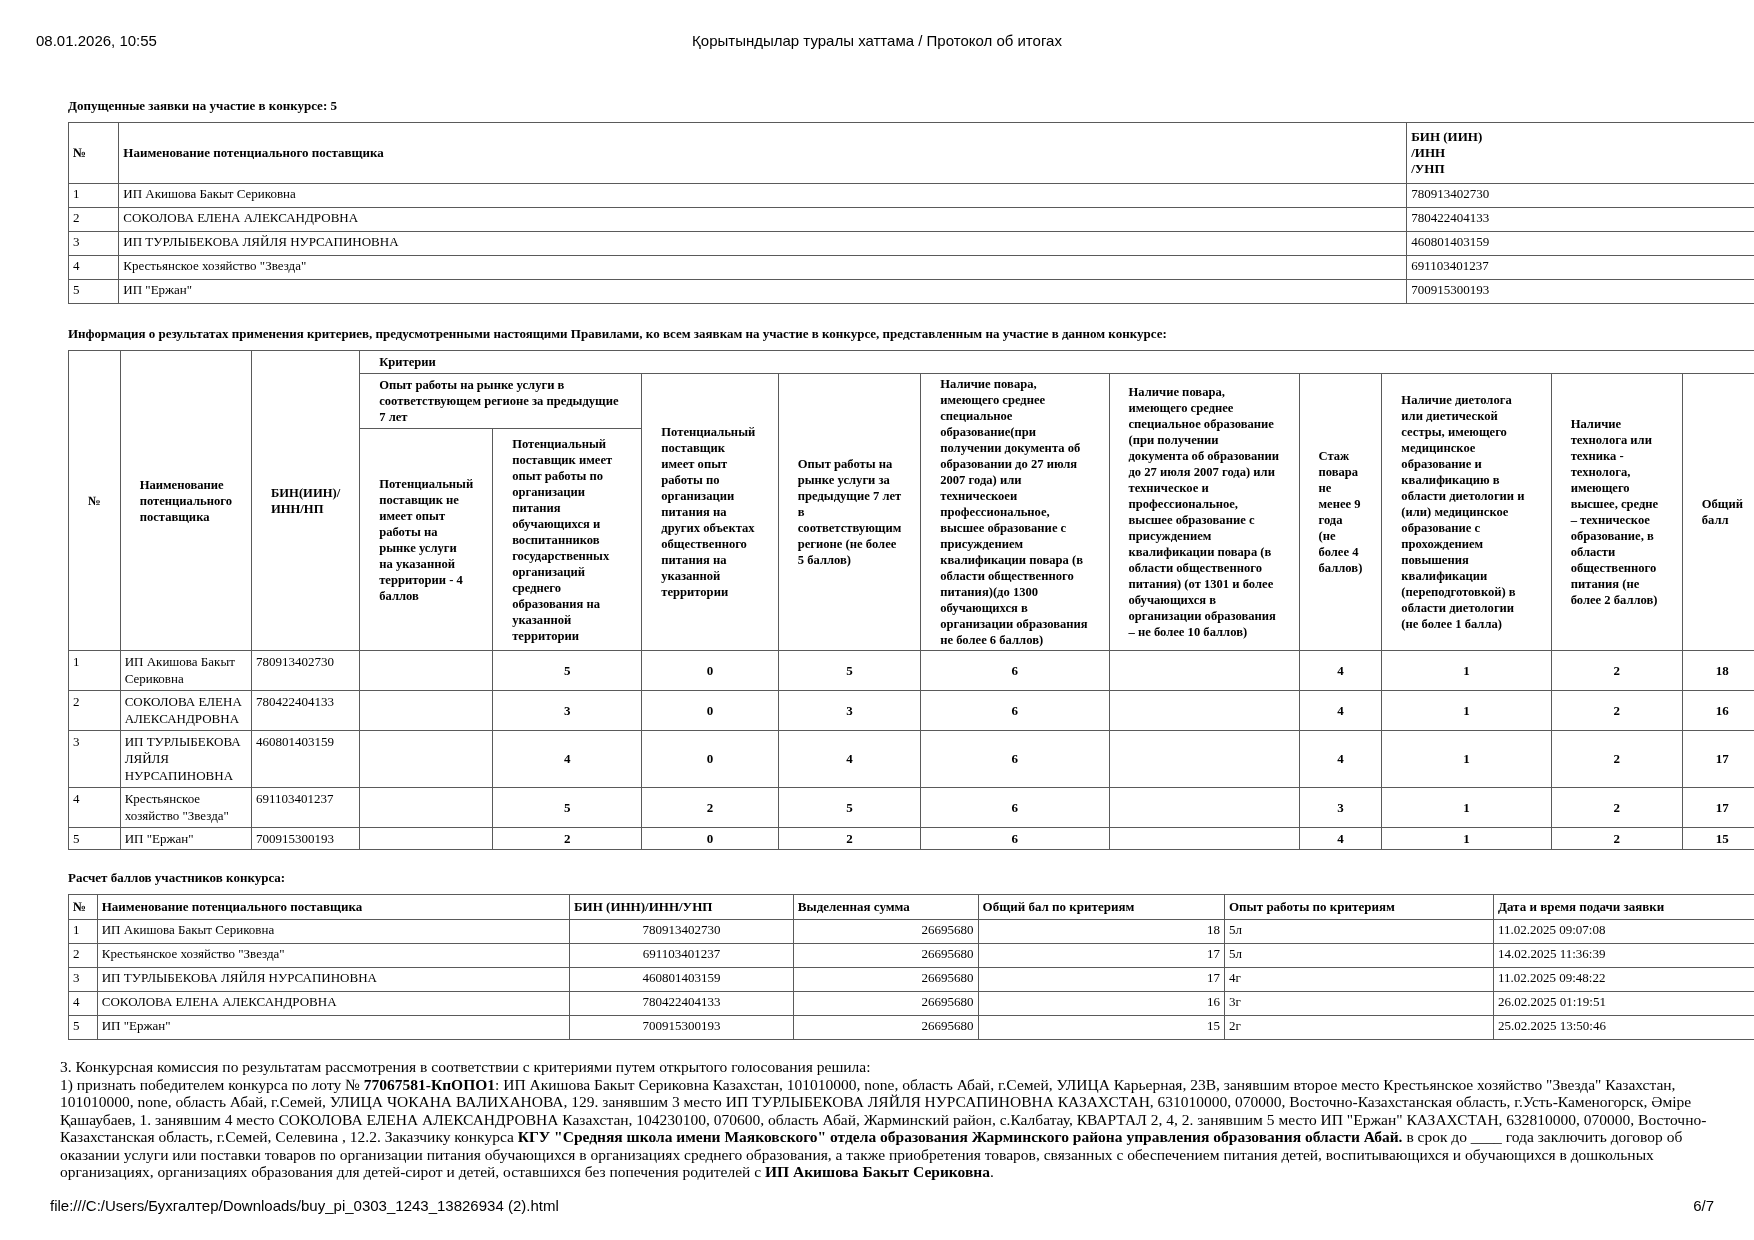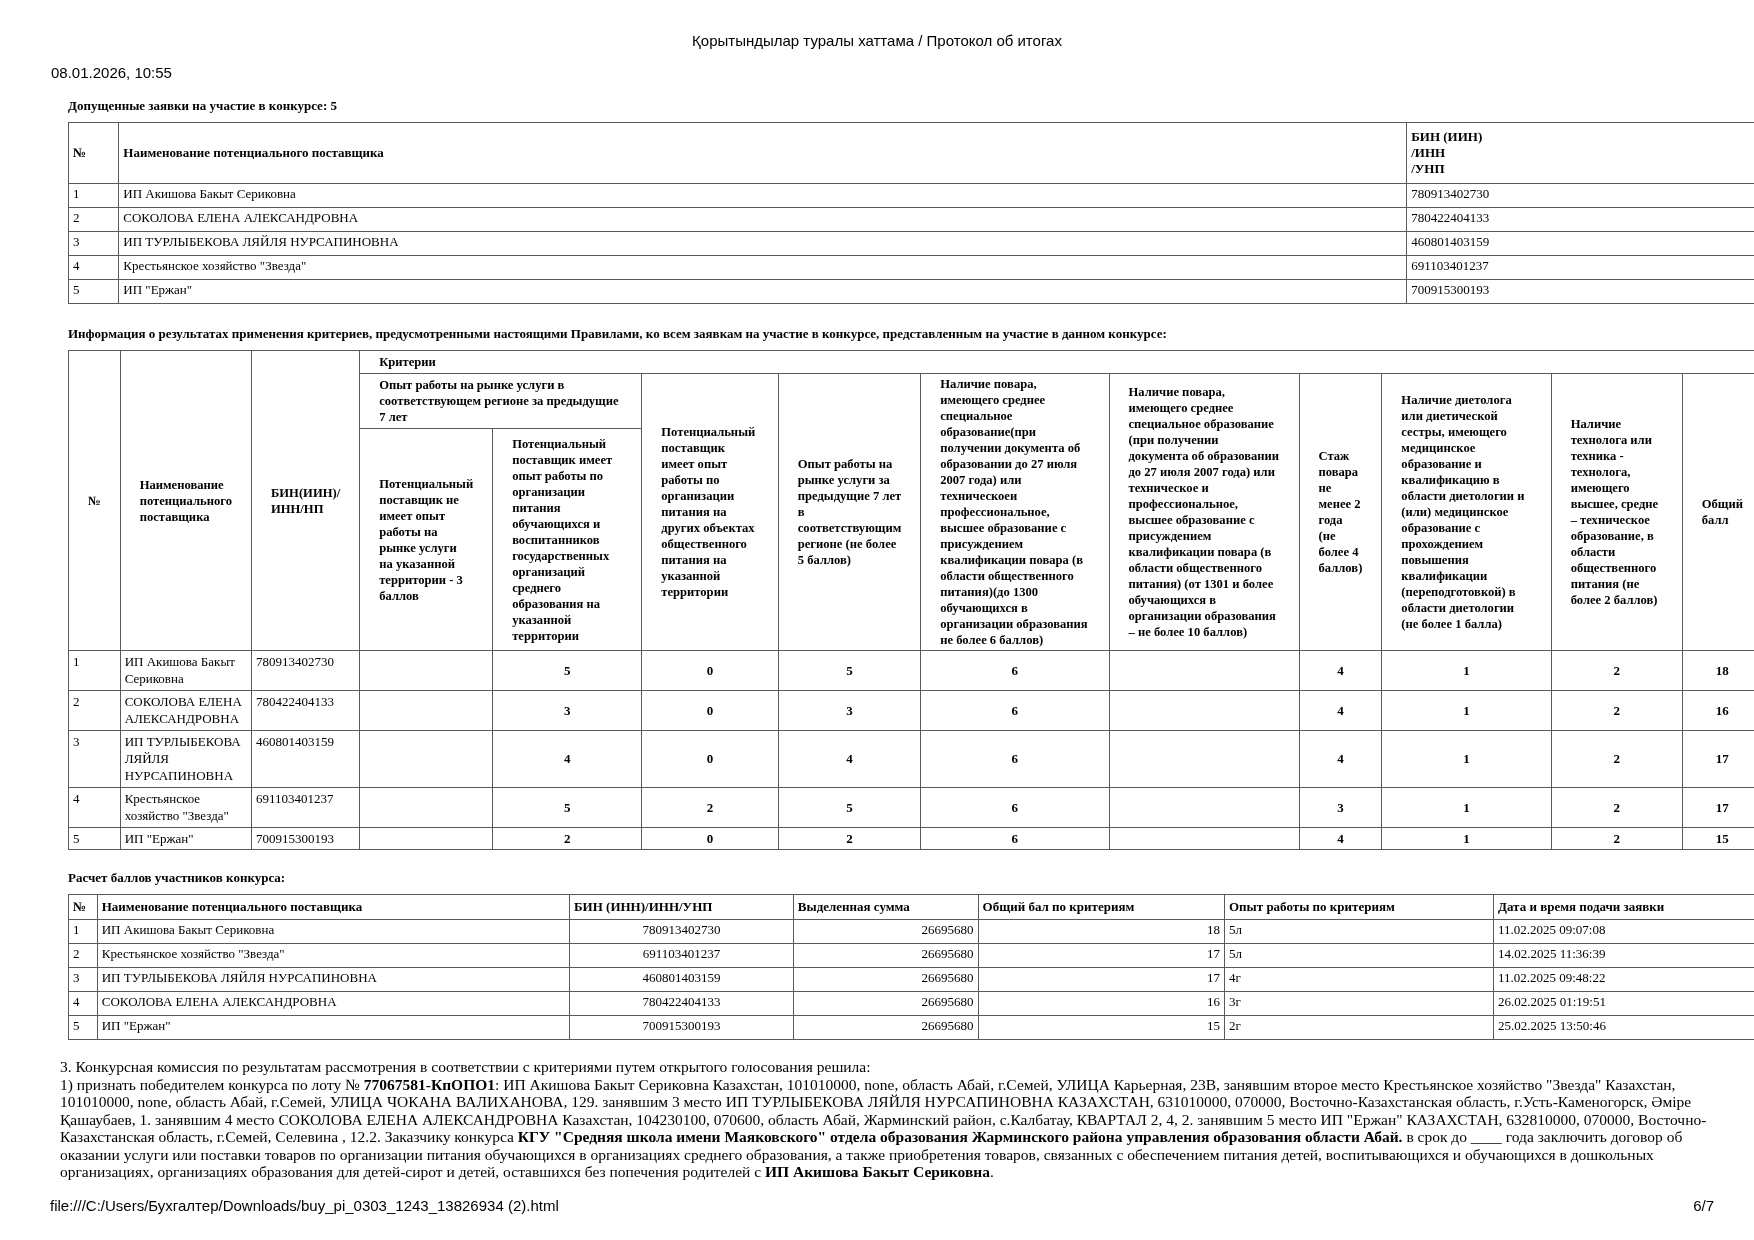--- a/index.html
+++ b/index.html
@@ -1,18 +1,18 @@
 <!DOCTYPE html>
 <html><head>
 <meta charset="utf-8">
 <style>
   html, body { margin: 0; padding: 0; background: #ffffff; }
   body { width: 1754px; height: 1240px; position: relative; overflow: hidden; color: #000; }
   .hdr { position: absolute; top: 32px; font-family: "Liberation Sans", sans-serif; font-size: 15px; }
-  .hdr-date { left: 51px; margin-top: 32px; }
+  .hdr-date { left: 36px; }
   .hdr-title { left: 0; width: 1754px; text-align: center; }
   .ftr { position: absolute; top: 1197px; font-family: "Liberation Sans", sans-serif; font-size: 15px; text-align: right; }
   .ftr-path { left: 50px; }
   .ftr-page { right: 40px; }
   .page { position: absolute; left: 68px; top: 58px; width: 1695px; font-family: "Liberation Serif", serif; font-size: 13px; margin-top: 40px; }
   .sec-title { font-weight: bold; font-size: 13px; margin: 0 0 8px 0; }
   table { border-collapse: collapse; width: 100%; font-family: "Liberation Serif", serif; font-size: 13px; }
   td, th { border: 1px solid #5a5a5a; padding: 2px 4px; vertical-align: top; }
   th { font-weight: bold; text-align: left; vertical-align: middle; }
   .t1 th { height: 56px; }
@@ -108,27 +108,27 @@
         <th rowspan="3">Наименование потенциального поставщика</th>
         <th rowspan="3">БИН(ИИН)/ ИНН/НП</th>
         <th colspan="10" style="height:18px">Критерии</th>
       </tr>
       <tr>
         <th colspan="2" style="height:48px">Опыт работы на рынке услуги в соответствующем регионе за предыдущие 7 лет</th>
         <th rowspan="2">Потенциальный поставщик имеет опыт работы по организации питания на других объектах общественного питания на указанной территории</th>
         <th rowspan="2">Опыт работы на рынке услуги за предыдущие 7 лет в соответствующим регионе (не более 5 баллов)</th>
         <th rowspan="2">Наличие повара, имеющего среднее специальное образование(при получении документа об образовании до 27 июля 2007 года) или техническоеи профессиональное, высшее образование с присуждением квалификации повара (в области общественного питания)(до 1300 обучающихся в организации образования не более 6 баллов)</th>
         <th rowspan="2">Наличие повара, имеющего среднее специальное образование (при получении документа об образовании до 27 июля 2007 года) или техническое и профессиональное, высшее образование с присуждением квалификации повара (в области общественного питания) (от 1301 и более обучающихся в организации образования – не более 10 баллов)</th>
-        <th rowspan="2">Стаж повара не менее 2 года (не более 4 баллов)</th>
+        <th rowspan="2">Стаж повара не менее 9 года (не более 4 баллов)</th>
         <th rowspan="2">Наличие диетолога или диетической сестры, имеющего медицинское образование и квалификацию в области диетологии и (или) медицинское образование с прохождением повышения квалификации (переподготовкой) в области диетологии (не более 1 балла)</th>
         <th rowspan="2">Наличие технолога или техника - технолога, имеющего высшее, средне – техническое образование, в области общественного питания (не более 2 баллов)</th>
         <th rowspan="2">Общий балл</th>
       </tr>
       <tr>
-        <th style="height:162px">Потенциальный поставщик не имеет опыт работы на рынке услуги на указанной территории - 3 баллов</th>
+        <th style="height:162px">Потенциальный поставщик не имеет опыт работы на рынке услуги на указанной территории - 4 баллов</th>
         <th>Потенциальный поставщик имеет опыт работы по организации питания обучающихся и воспитанников государственных организаций среднего образования на указанной территории</th>
       </tr>
     </thead>
     <tbody>
       <tr style="height:40px">
         <td class="txt">1</td>
         <td class="txt">ИП Акишова Бакыт Сериковна</td>
         <td class="txt">780913402730</td>
         <td class="num"></td>
         <td class="num">5</td>

